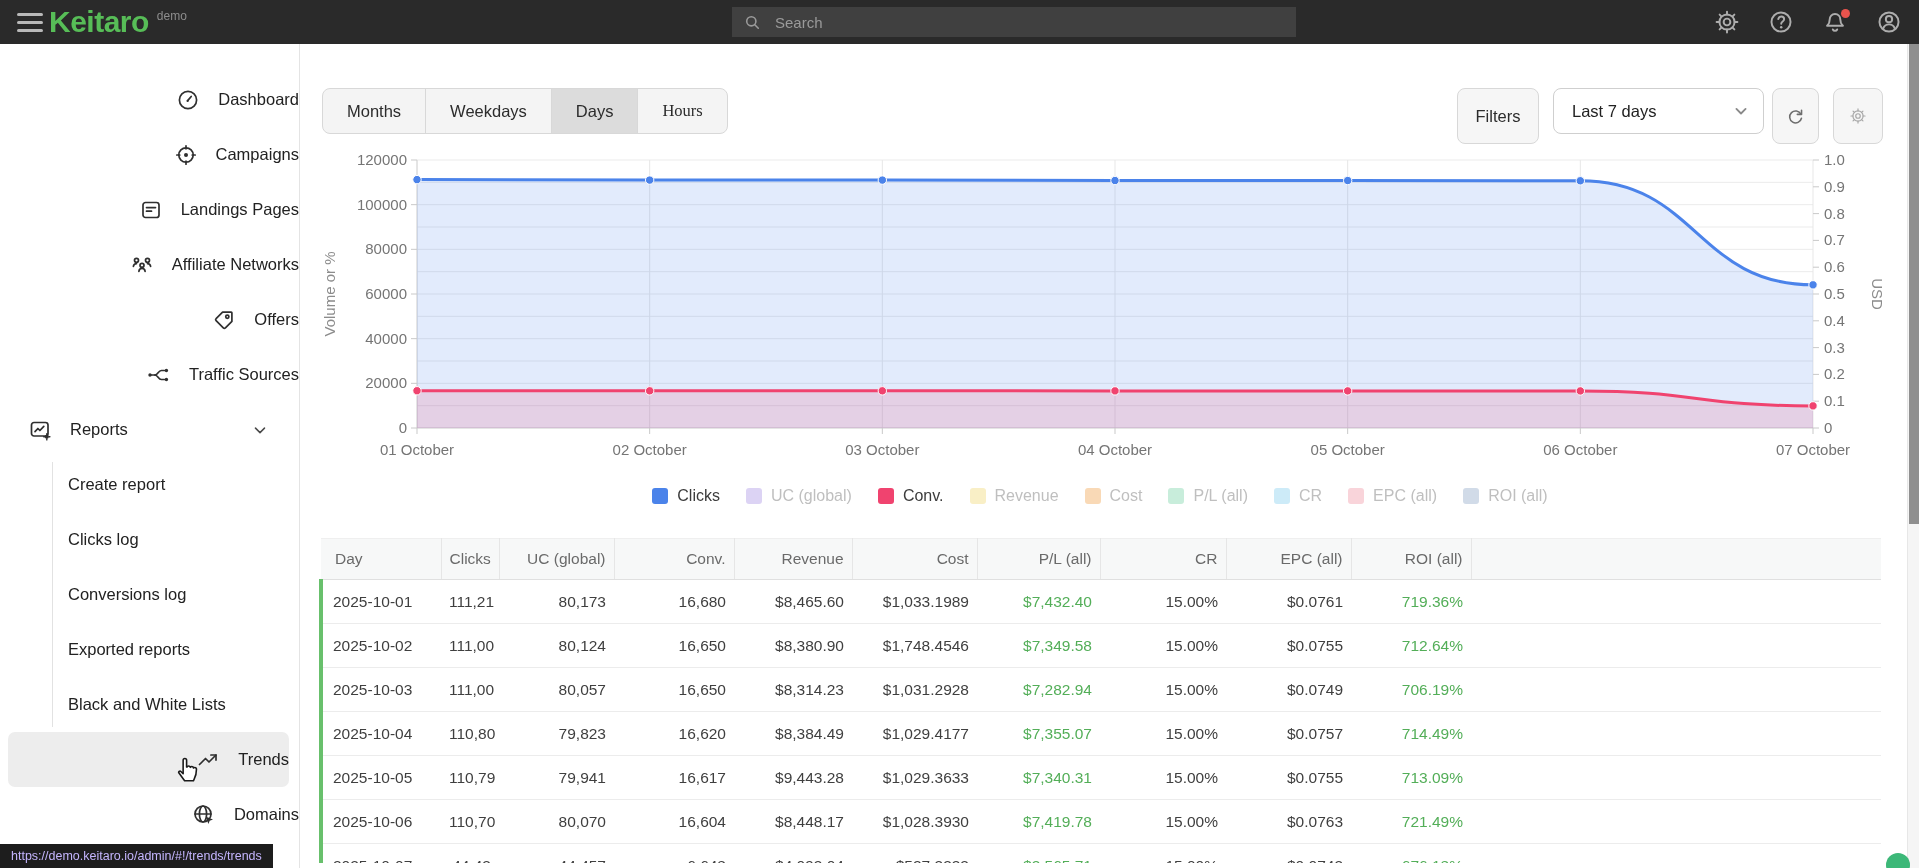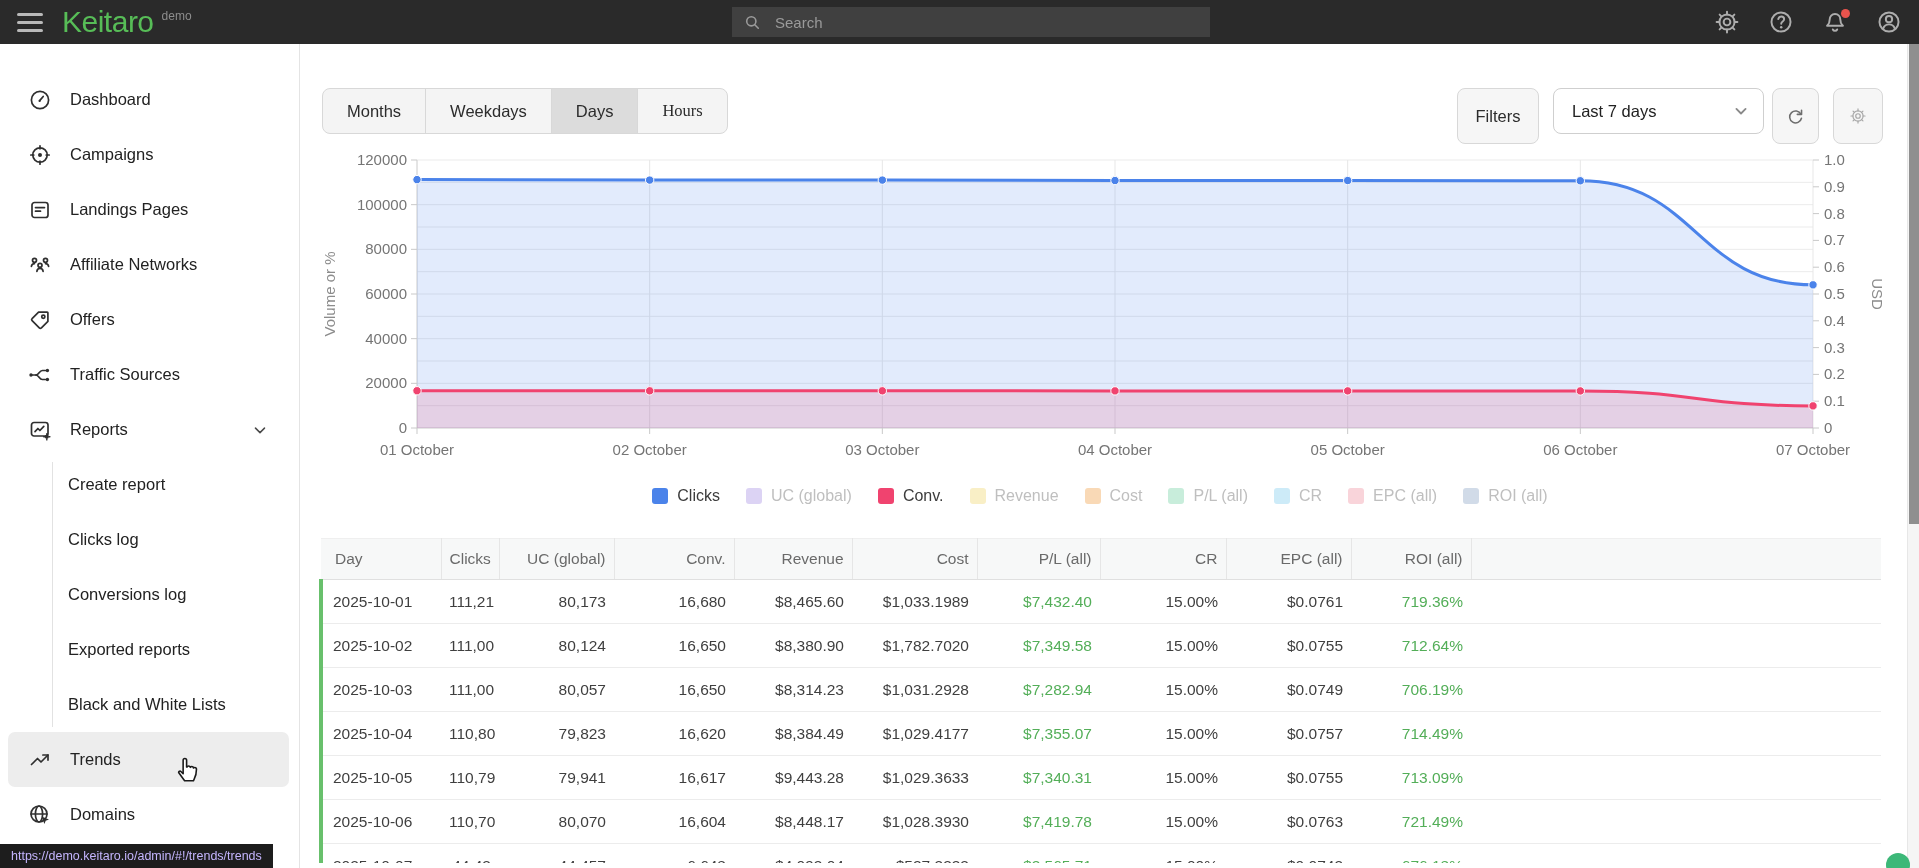--- a/index.html
+++ b/index.html
@@ -3,32 +3,32 @@
 <meta charset="utf-8">
 <style>
   html,body{margin:0;padding:0;background:#fff;}
   body{font-family:"Liberation Sans","DejaVu Sans",sans-serif;}
   #app{position:relative;width:1919px;height:868px;background:#fff;overflow:hidden;}
 
   
   .topbar{position:absolute;left:0;top:0;width:100%;height:44px;background:#2a2a2a;display:flex;align-items:center;z-index:30;}
   .burger{width:26px;display:flex;flex-direction:column;gap:5px;margin-left:17px;cursor:pointer;}
   .burger span{height:3px;background:#b9b9b9;border-radius:1.5px;}
-  .logo{margin-left:19px;font-size:30px;font-weight:normal;color:#57bd57;letter-spacing:-.5px;line-height:44px;cursor:pointer;}
+  .logo{margin-left:6px;font-size:30px;font-weight:bold;color:#57bd57;letter-spacing:-.5px;line-height:44px;cursor:pointer;}
   .env{color:#8d8d8d;font-size:12px;margin-left:8px;align-self:flex-start;margin-top:9px;}
-  .search{position:absolute;left:732px;top:7px;width:478px;height:30px;background:#404040;border-radius:0;display:flex;align-items:center;padding:0 11px;box-sizing:border-box;justify-content:space-between;}
+  .search{position:absolute;left:732px;top:7px;width:564px;height:30px;background:#404040;border-radius:0;display:flex;align-items:center;padding:0 11px;box-sizing:border-box;justify-content:space-between;}
   .search svg{flex:0 0 auto;color:#9a9a9a;}
   .search input{background:transparent;border:none;outline:none;color:#d7d7d7;font-size:15px;margin-left:11px;width:100%;font-family:inherit;}
   .search input::placeholder{color:#9a9a9a;}
   .top-icons{position:absolute;right:16px;top:0;height:44px;display:flex;align-items:center;gap:26px;}
   .tbtn{width:28px;height:28px;display:flex;align-items:center;justify-content:center;color:#adadad;cursor:pointer;position:relative;}
 
   
   .sidebar{position:absolute;left:0;top:44px;width:300px;height:824px;background:#fff;border-right:1px solid #e4e4e4;box-sizing:border-box;z-index:5;padding-top:28px;}
-  .side-item{height:55px;display:flex;align-items:center;padding-left:28px;color:#222;font-size:16.5px;cursor:pointer;}
+  .side-item{height:55px;display:flex;align-items:center;padding-left:28px;color:#222;font-size:16.5px;cursor:pointer;justify-content:flex-end;}
   .side-item.active{background:#ededed;border-radius:7px;margin:0 10px 0 8px;padding-left:20px;}
   .side-ic{width:24px;height:24px;color:#2f2f2f;flex:0 0 auto;display:flex;align-items:center;}
   .side-label{margin-left:18px;white-space:nowrap;}
   .side-chevron{margin-left:auto;margin-right:30px;color:#4a4a4a;display:flex;}
   .subs{position:relative;}
   .subs::before{content:'';position:absolute;left:52px;top:5px;bottom:5px;width:1px;background:#e2e2e2;}
   .sub-item{height:55px;display:flex;align-items:center;padding-left:68px;font-size:16.5px;color:#222;cursor:pointer;white-space:nowrap;}
 
   
   .tabs{position:absolute;left:322px;top:88px;height:46px;display:flex;border:1px solid #d8d8d8;border-radius:8px;background:#f4f4f4;overflow:hidden;box-sizing:border-box;}
@@ -448,21 +448,21 @@
             <td class="ar">$0.0761</td>
             <td class="ar green">719.36%</td>
             <td></td>
           </tr>
           <tr>
             <td class="al day">2025-10-02</td>
             <td class="ar">111,00</td>
             <td class="ar">80,124</td>
             <td class="ar">16,650</td>
             <td class="ar">$8,380.90</td>
-            <td class="ar">$1,782.7020</td>
+            <td class="ar">$1,748.4546</td>
             <td class="ar green">$7,349.58</td>
             <td class="ar">15.00%</td>
             <td class="ar">$0.0755</td>
             <td class="ar green">712.64%</td>
             <td></td>
           </tr>
           <tr>
             <td class="al day">2025-10-03</td>
             <td class="ar">111,00</td>
             <td class="ar">80,057</td>

